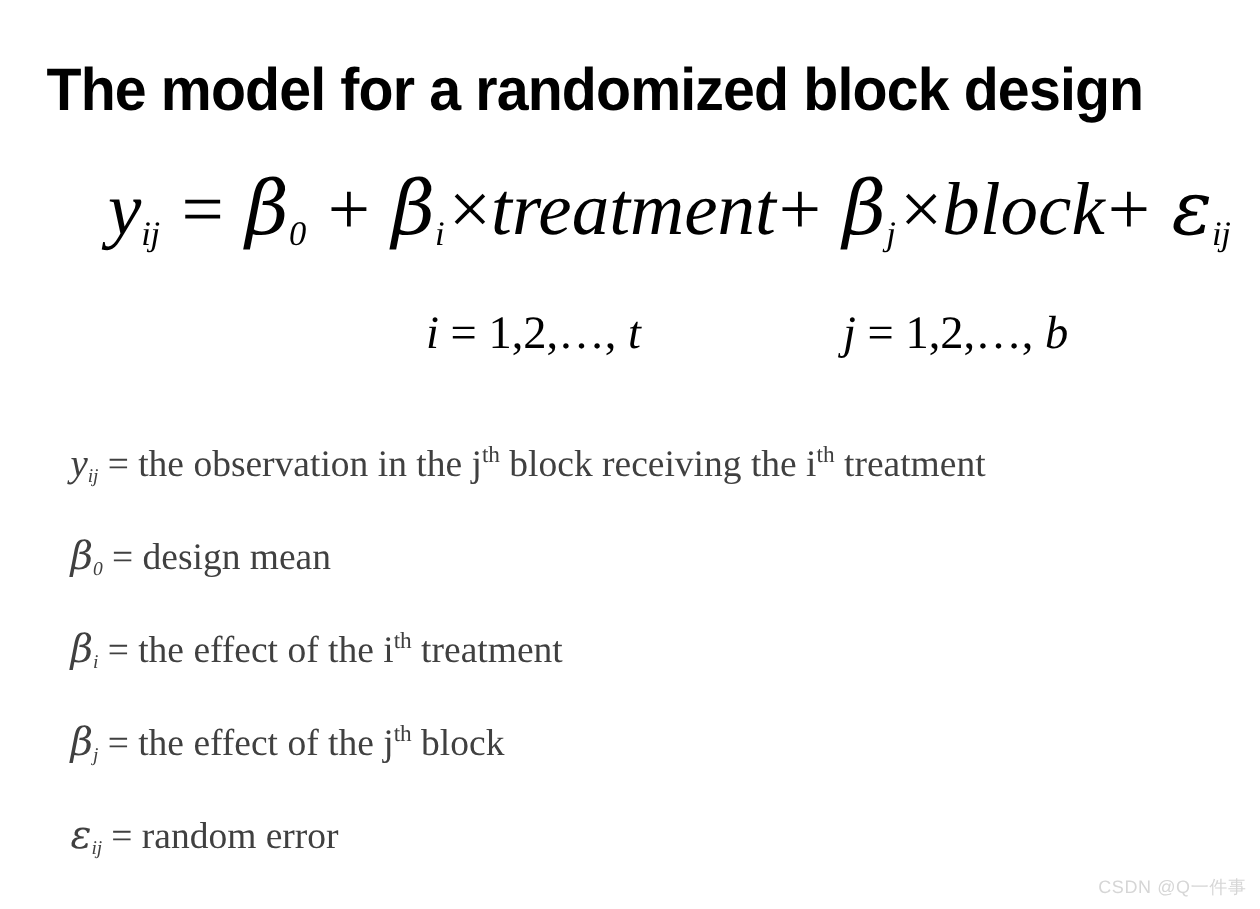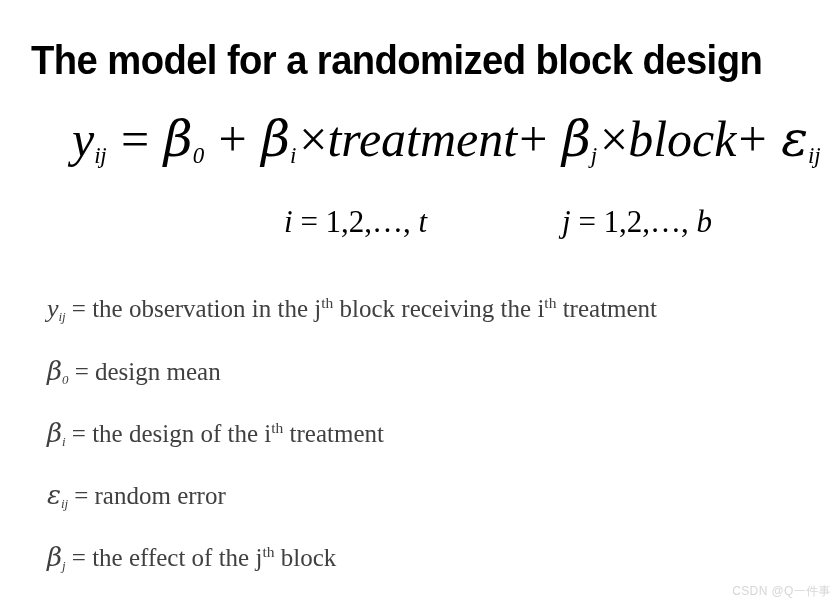--- a/index.html
+++ b/index.html
@@ -194,32 +194,32 @@
 
     <div class="def-line">
       <span class="greek sym">β</span><sub class="idx">0</sub>
       <span class="txt">=</span>
       <span class="txt">design mean</span>
     </div>
 
     <div class="def-line">
       <span class="greek sym">β</span><sub class="idx">i</sub>
       <span class="txt">=</span>
-      <span class="txt">the design of the i</span><sup class="ord">th</sup><span class="txt"> treatment</span>
+      <span class="txt">the effect of the i</span><sup class="ord">th</sup><span class="txt"> treatment</span>
+    </div>
+
+    <div class="def-line">
+      <span class="greek sym">β</span><sub class="idx">j</sub>
+      <span class="txt">=</span>
+      <span class="txt">the effect of the j</span><sup class="ord">th</sup><span class="txt"> block</span>
     </div>
 
     <div class="def-line">
       <span class="greek sym">ε</span><sub class="idx">ij</sub>
       <span class="txt">=</span>
       <span class="txt">random error</span>
     </div>
 
-    <div class="def-line">
-      <span class="greek sym">β</span><sub class="idx">j</sub>
-      <span class="txt">=</span>
-      <span class="txt">the effect of the j</span><sup class="ord">th</sup><span class="txt"> block</span>
-    </div>
-
   </div>
 
   <div class="watermark">CSDN @Q一件事</div>
 
 </div>
 
 </body></html>

